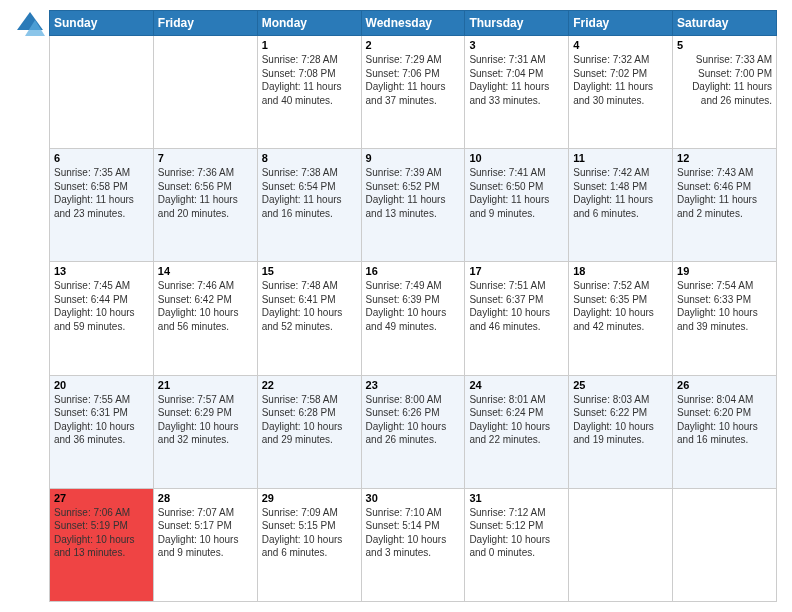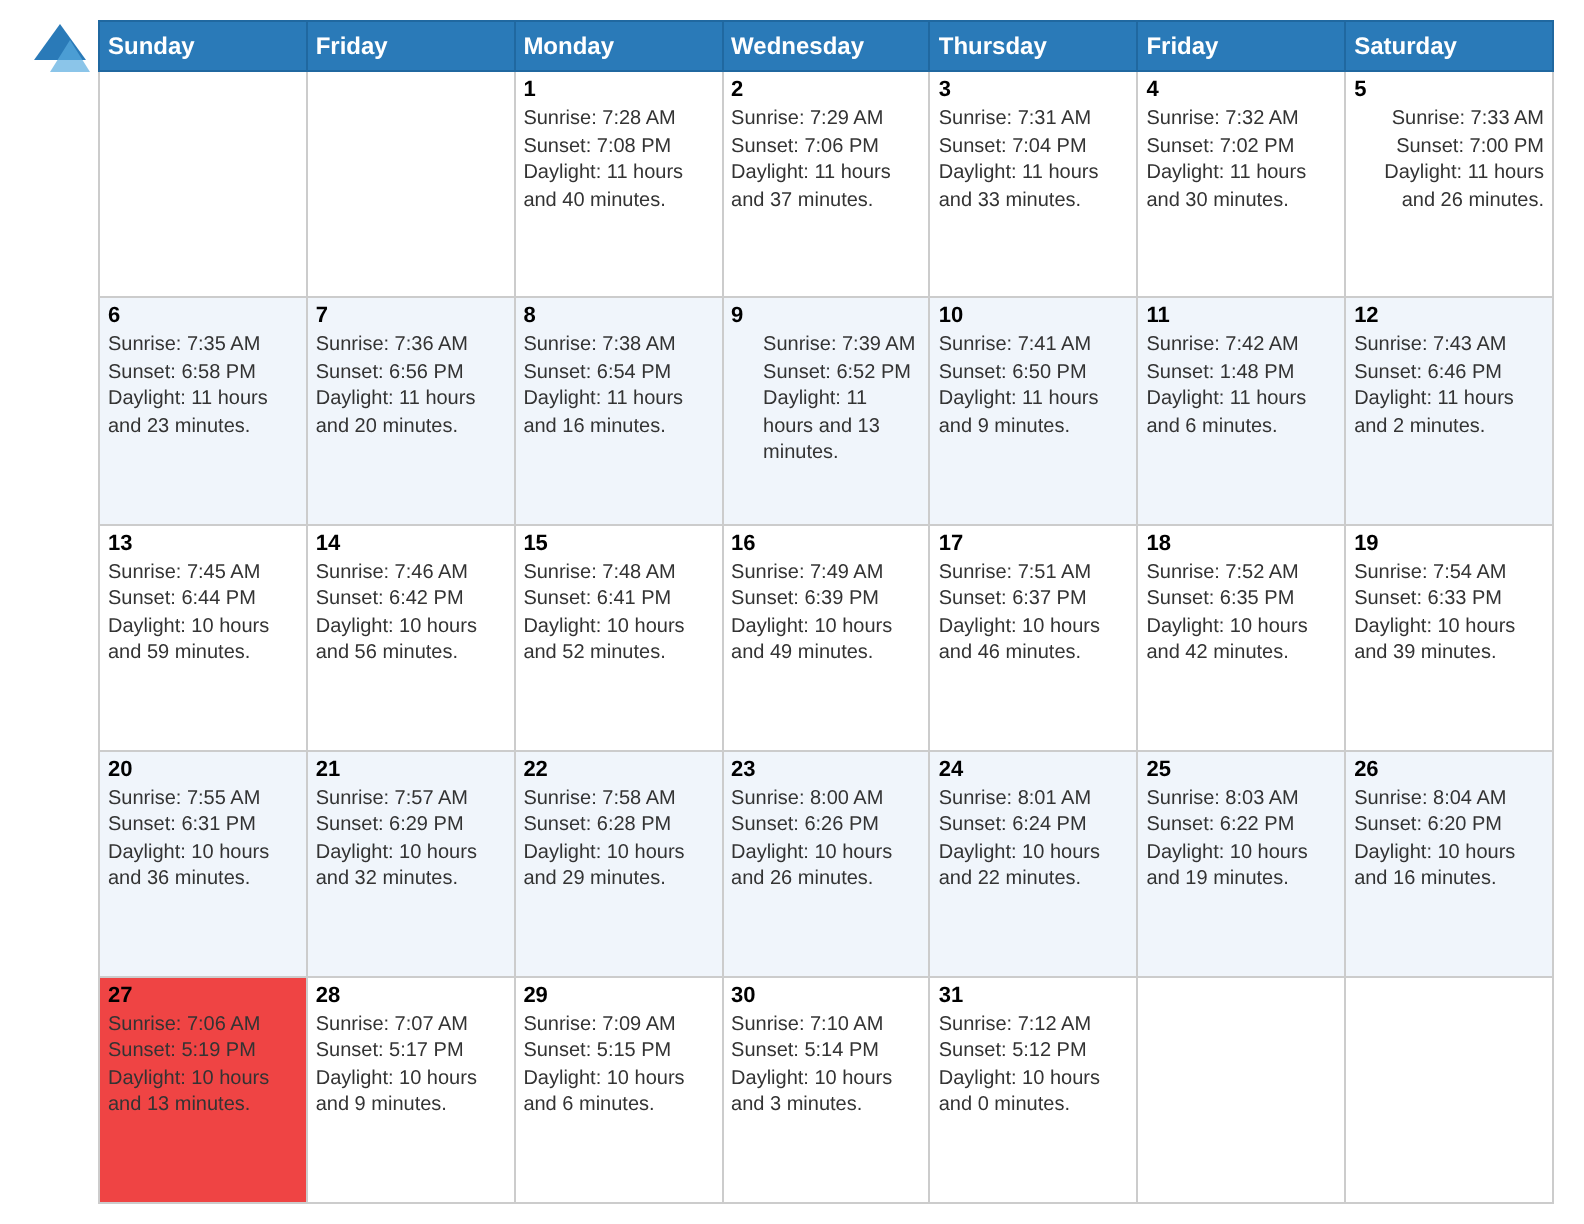--- a/index.html
+++ b/index.html
@@ -187,21 +187,21 @@
 Daylight: 11 hours and 20 minutes.</div>
           </td>
           <td style="background: rgb(240, 245, 251);">
             <span class="day-num">8</span>
             <div class="day-info" style="white-space: pre-line;">Sunrise: 7:38 AM
 Sunset: 6:54 PM
 Daylight: 11 hours and 16 minutes.</div>
           </td>
           <td style="background: rgb(240, 245, 251);">
             <span class="day-num">9</span>
-            <div class="day-info" style="white-space: pre-line; margin-left: 16px;">Sunrise: 7:39 AM
+            <div class="day-info" style="white-space: pre-line;">Sunrise: 7:39 AM
 Sunset: 6:52 PM
 Daylight: 11 hours and 13 minutes.</div>
           </td>
           <td style="background: rgb(240, 245, 251);">
             <span class="day-num">10</span>
             <div class="day-info" style="white-space: pre-line;">Sunrise: 7:41 AM
 Sunset: 6:50 PM
 Daylight: 11 hours and 9 minutes.</div>
           </td>
           <td style="background: rgb(240, 245, 251);">

